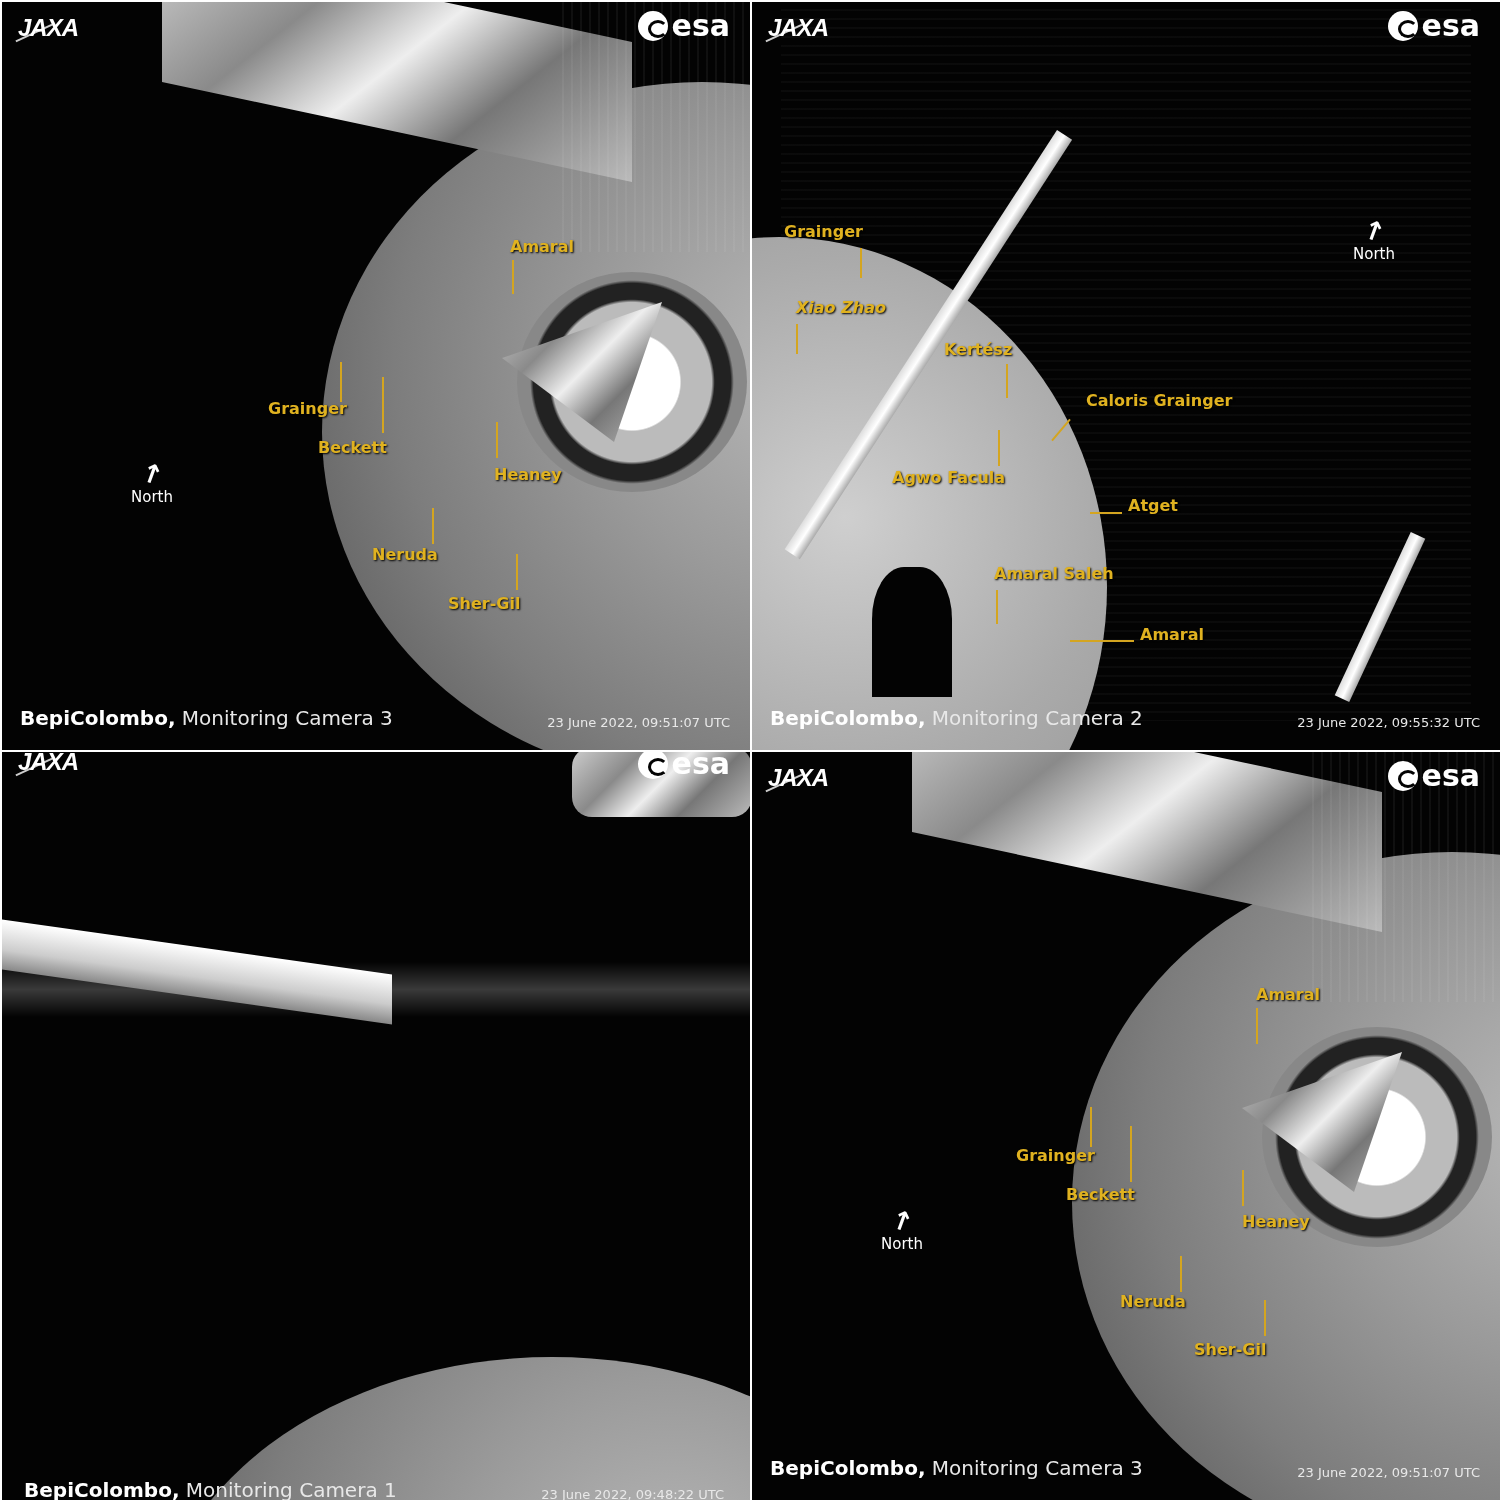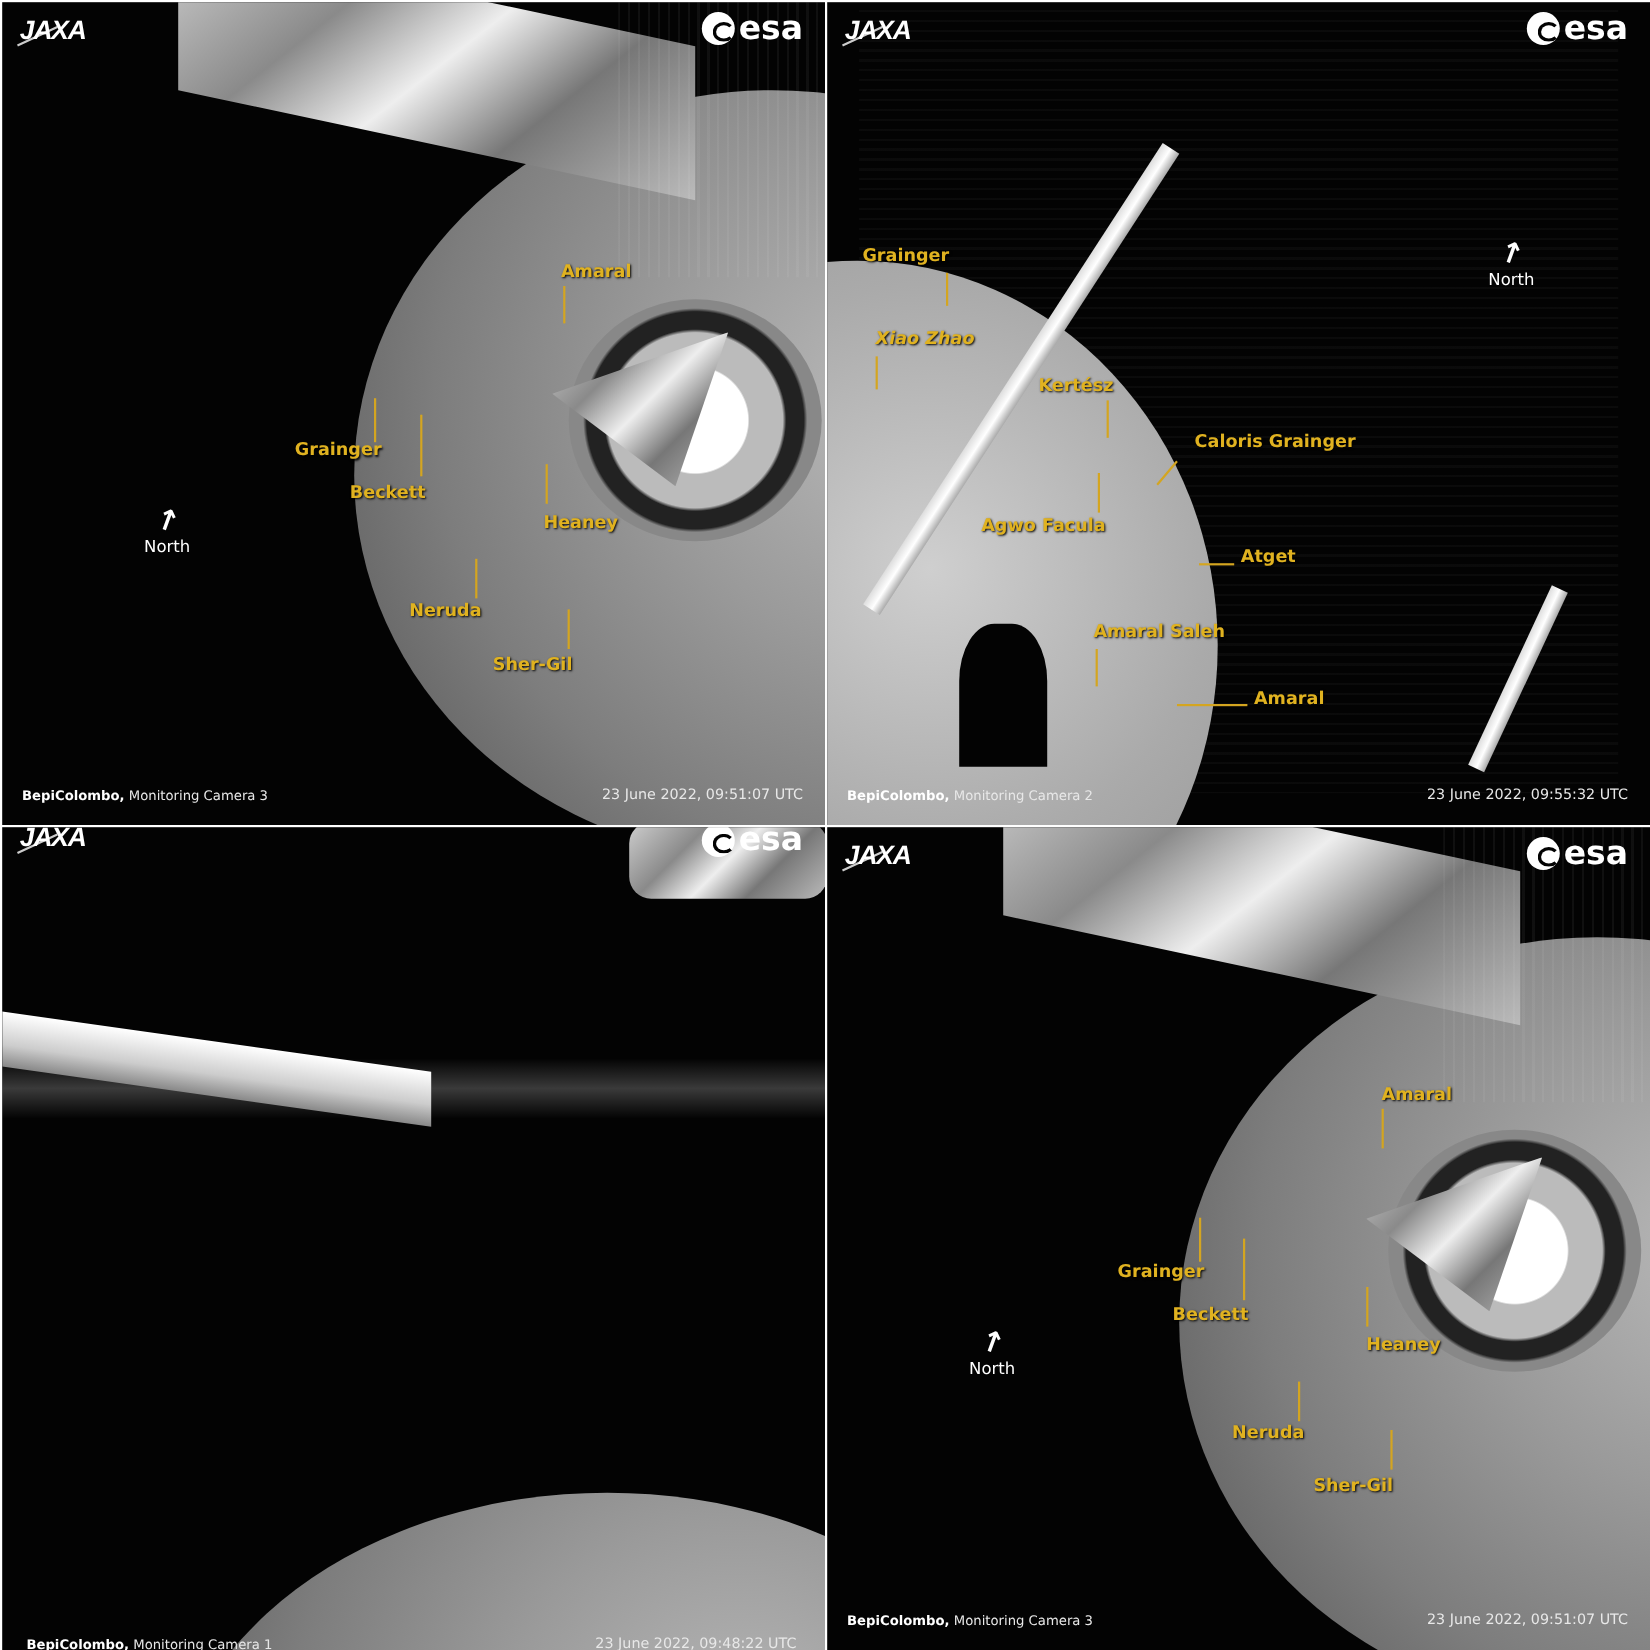--- a/index.html
+++ b/index.html
@@ -23,21 +23,21 @@
   .esa {
     position: absolute; right: 20px; top: 6px; color: #fff; font-weight: bold;
     font-size: 30px; display: flex; align-items: center; gap: 4px; font-family: "DejaVu Sans", sans-serif;
   }
   .esa-logo { width: 30px; height: 30px; border-radius: 50%; background: #fff; position: relative; }
   .esa-logo::after {
     content: ""; position: absolute; left: 10px; top: 9px; width: 14px; height: 12px; border-radius: 50%;
     border: 3px solid #030303; border-right-color: transparent;
   }
   .caption {
-    position: absolute; left: 18px; bottom: 20px; color: #e8e8e8; font-size: 12px;
+    position: absolute; left: 18px; bottom: 20px; color: #e8e8e8; font-size: 20px;
     font-family: "DejaVu Sans", sans-serif;
   }
   .caption b { color: #fff; }
   .timestamp {
     position: absolute; right: 20px; bottom: 20px; color: #e8e8e8; font-size: 13px;
     font-family: "DejaVu Sans", sans-serif;
   }
   .north { position: absolute; color: #fff; font-size: 15px; text-align: center; width: 60px; }
   .north .arrow { font-size: 26px; font-weight: bold; line-height: 28px; display: block; transform: rotate(20deg); }
   .planet { position: absolute; border-radius: 50%;

